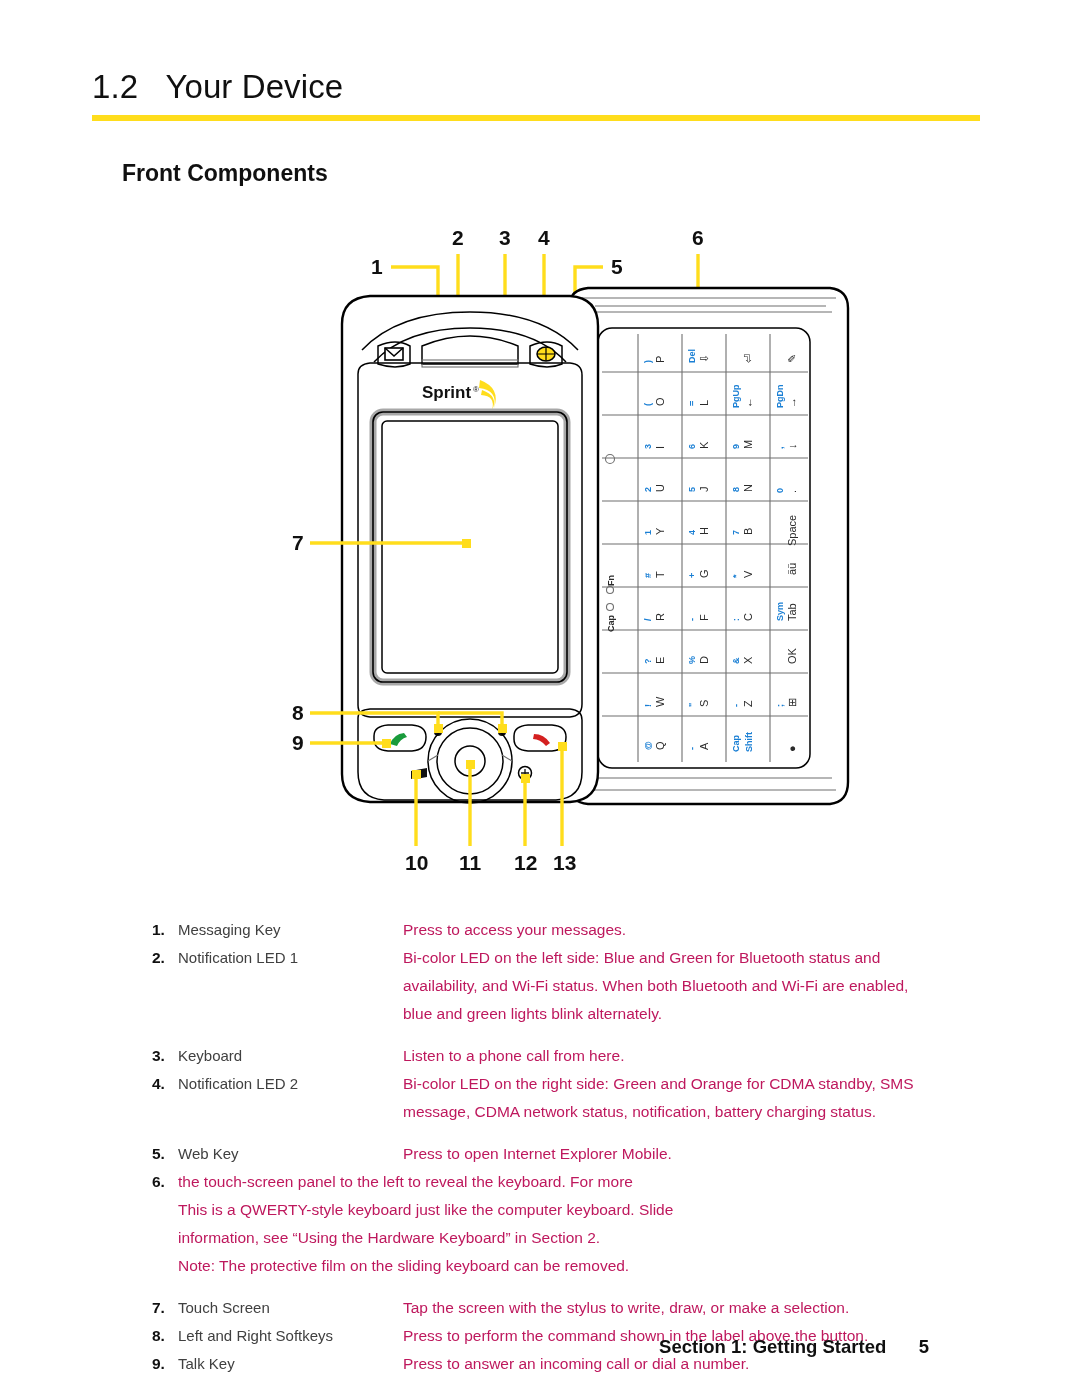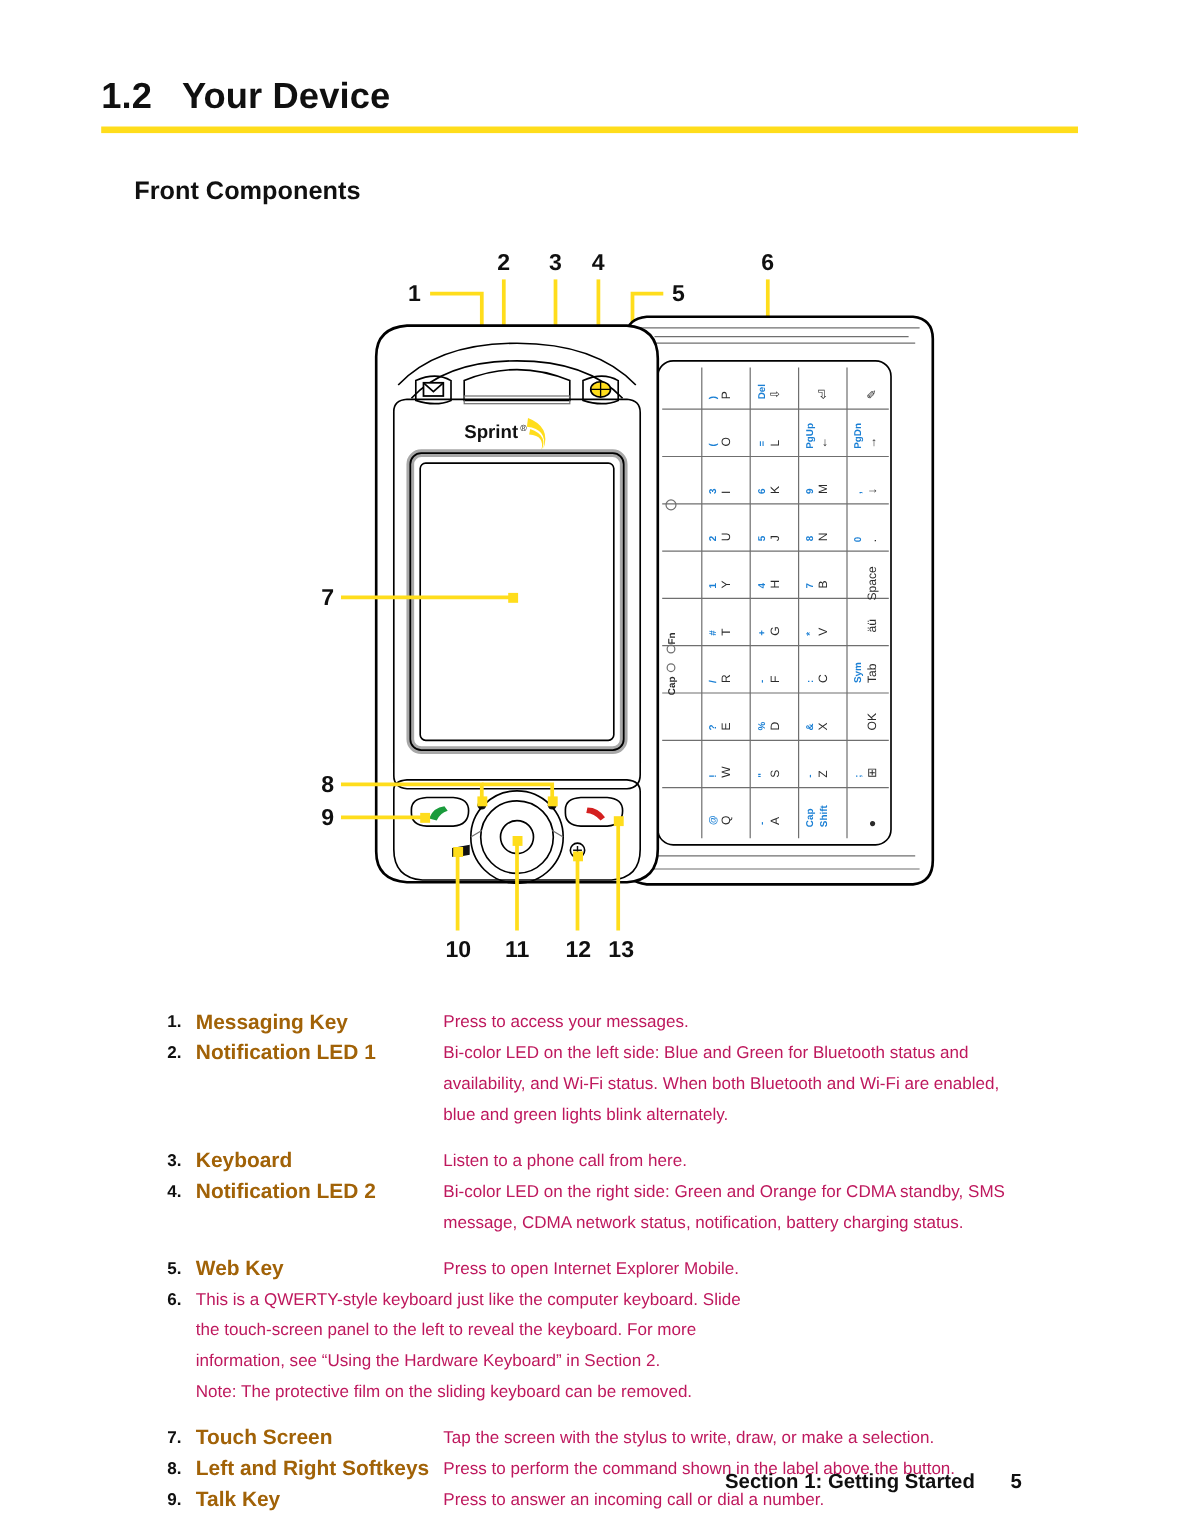--- a/index.html
+++ b/index.html
@@ -15,21 +15,21 @@
     color: #111111;
     overflow: hidden;
   }
 
   
   .page-title {
     position: absolute;
     left: 92px;
     top: 68px;
     font-size: 33px;
-    font-weight: bold;
+    font-weight: normal;
     letter-spacing: 0.1px;
     color: #101010;
     white-space: pre;
   }
   .title-rule {
     position: absolute;
     left: 92px;
     top: 115px;
     width: 888px;
     height: 6px;
@@ -71,24 +71,24 @@
     width: 26px;
     flex: 0 0 26px;
     font-size: 15.5px;
     font-weight: bold;
     line-height: 28px;
     color: #101010;
   }
   .comp-label {
     width: 225px;
     flex: 0 0 225px;
-    font-size: 19px;
-    font-weight: bold;
+    font-size: 15px;
+    font-weight: normal;
     line-height: 28px;
-    color: #a16207;
+    color: #404040;
   }
   .comp-desc {
     flex: 1 1 auto;
     font-size: 15.5px;
     line-height: 28px;
     color: #be185d;
   }
   .comp-desc div { white-space: normal; }
 
   
@@ -420,22 +420,22 @@
     <div class="comp-num">5.</div>
     <div class="comp-label">Web Key</div>
     <div class="comp-desc">
       <div>Press to open Internet Explorer Mobile.</div>
     </div>
   </div>
 
   <div class="comp-row">
     <div class="comp-num">6.</div>
     <div class="comp-desc">
+      <div>the touch-screen panel to the left to reveal the keyboard. For more</div>
       <div>This is a QWERTY-style keyboard just like the computer keyboard. Slide</div>
-      <div>the touch-screen panel to the left to reveal the keyboard. For more</div>
       <div>information, see “Using the Hardware Keyboard” in Section 2.</div>
       <div>Note: The protective film on the sliding keyboard can be removed.</div>
     </div>
   </div>
 
   <div class="comp-row gap">
     <div class="comp-num">7.</div>
     <div class="comp-label">Touch Screen</div>
     <div class="comp-desc">
       <div>Tap the screen with the stylus to write, draw, or make a selection.</div>

